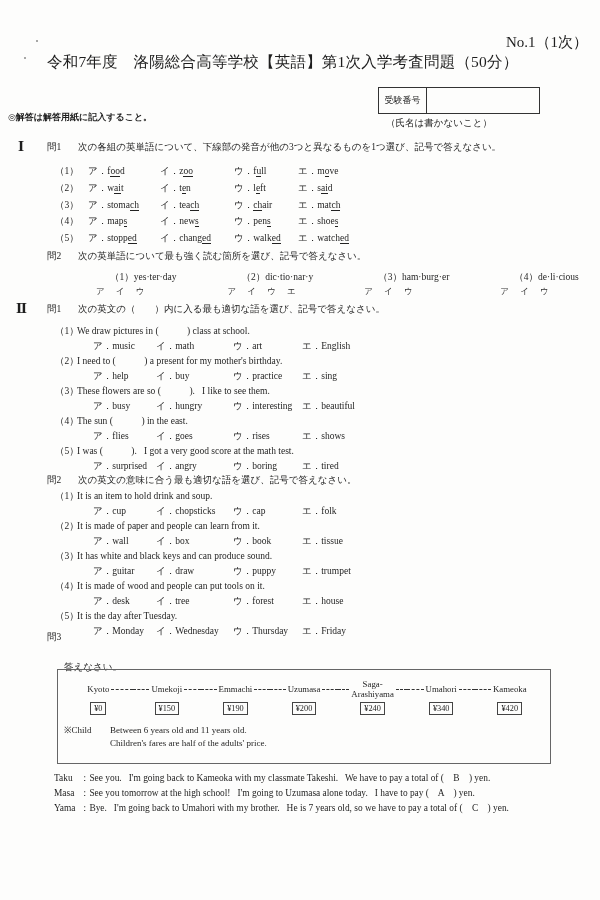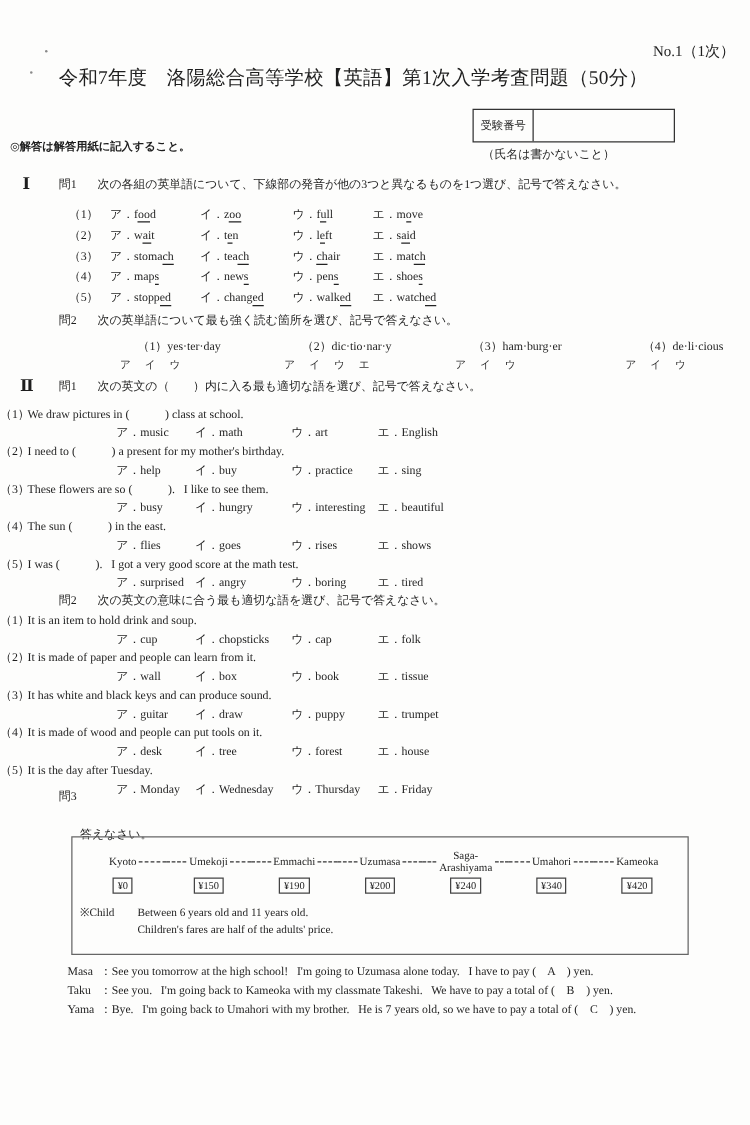--- a/index.html
+++ b/index.html
@@ -1,20 +1,20 @@
 <!DOCTYPE html>
 <html><head>
 <meta charset="utf-8">
 <style>
   html,body{margin:0;padding:0;background:#ffffff;}
   .page{position:relative;width:600px;height:900px;background:#fdfdfc;
         font-family:"Liberation Serif","DejaVu Serif",serif;color:#1e1e1e;
         font-size:9.5px;overflow:hidden;}
 
-  #pageNo{position:absolute;top:33px;right:12px;font-size:12px;text-align:center;}
+  #pageNo{position:absolute;top:33px;right:12px;font-size:15px;text-align:center;}
   #title{position:absolute;top:52px;left:47px;margin:0;font-size:15.5px;font-weight:normal;letter-spacing:.2px;}
   #examBox{position:absolute;left:378px;top:87px;width:160px;height:25px;border:1.2px solid #333;display:flex;}
   #examBox .lblCell{width:47px;border-right:1.2px solid #333;display:flex;align-items:center;justify-content:center;font-size:9px;}
   #examBox .fieldCell{flex:1;}
   #nameNote{position:absolute;left:359px;top:117px;width:160px;text-align:center;font-size:9.5px;}
   #ansNote{position:absolute;left:8px;top:111px;font-size:9px;font-weight:bold;}
   .speck{position:absolute;width:2px;height:2px;border-radius:50%;background:#8a8a8a;}
 
   .secHead{position:relative;height:15px;}
   .marker{position:absolute;left:18px;top:-2px;font-size:13px;font-weight:bold;}
@@ -29,21 +29,21 @@
   #p2block{position:absolute;left:0;top:250px;width:600px;}
   .p2items{display:flex;padding-left:66px;margin-top:6px;}
   .p2item{margin-right:21px;}
   .wline{white-space:pre;margin-left:44px;}
   .mline{font-size:8.5px;margin-left:30px;margin-top:2px;word-spacing:9px;white-space:pre;color:#2c2c2c;}
 
   #s2q1{position:absolute;left:0;top:303px;width:600px;}
   #s2q2{position:absolute;left:0;top:474px;width:600px;}
   #s2q1 .qblocks{margin-top:7px;}
   #s2q2 .qblocks{margin-top:1px;}
-  .sline{height:15px;white-space:pre;}
+  .sline{padding-left:55px;height:15px;white-space:pre;}
   .qno2{display:inline-block;width:22px;}
   .opts{display:grid;grid-template-columns:63px 77px 69px auto;margin-left:93px;height:15px;align-items:baseline;}
 
   #s2q3{position:absolute;left:0;top:631px;width:540px;}
   #s2q3 .l2{padding-left:64px;margin-top:15px;}
   #s2q3 .qinstr{font-size:9.2px;}
 
   #farebox{position:absolute;left:57px;top:669px;width:494px;height:95px;border:1.3px solid #666;box-sizing:border-box;padding-top:7px;}
   .strow{display:flex;padding:0 6px;}
   .stcol{flex:1;display:flex;align-items:center;min-height:24px;}
@@ -320,17 +320,17 @@
           <span>Between 6 years old and 11 years old.</span>
         </div>
       <div class="noterow">
           <span></span>
           <span>Children's fares are half of the adults' price.</span>
         </div>
     </div>
   </div>
 
   <div id="dialogue">
+    <div class="dlgrow"><span>Taku</span><span>：See you.   I'm going back to Kameoka with my classmate Takeshi.   We have to pay a total of (    B    ) yen.</span></div>
     <div class="dlgrow"><span>Masa</span><span>：See you tomorrow at the high school!   I'm going to Uzumasa alone today.   I have to pay (    A    ) yen.</span></div>
-    <div class="dlgrow"><span>Taku</span><span>：See you.   I'm going back to Kameoka with my classmate Takeshi.   We have to pay a total of (    B    ) yen.</span></div>
     <div class="dlgrow"><span>Yama</span><span>：Bye.   I'm going back to Umahori with my brother.   He is 7 years old, so we have to pay a total of (    C    ) yen.</span></div>
   </div>
 </div>
 
 </body></html>

